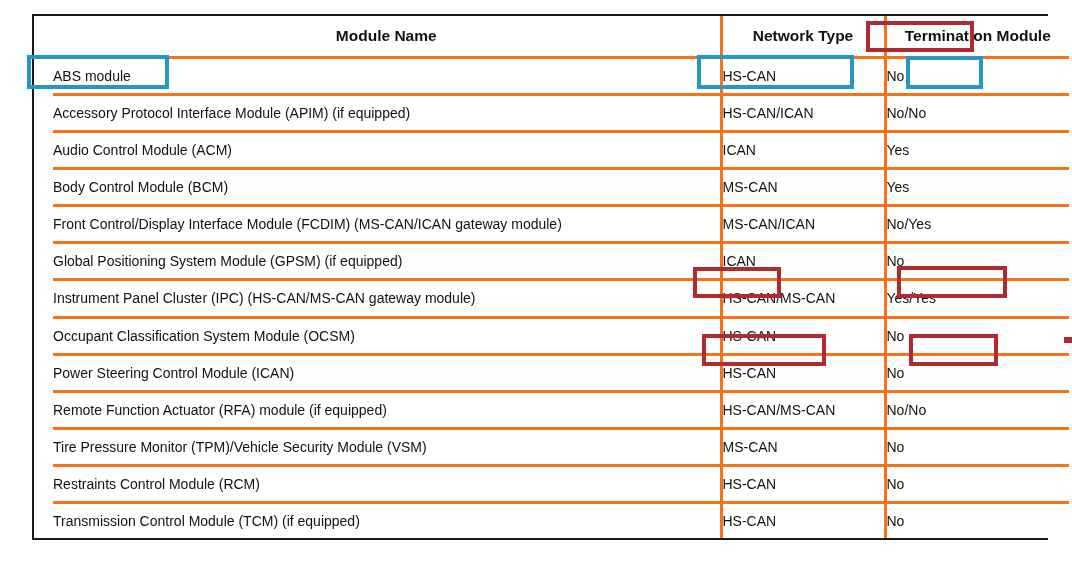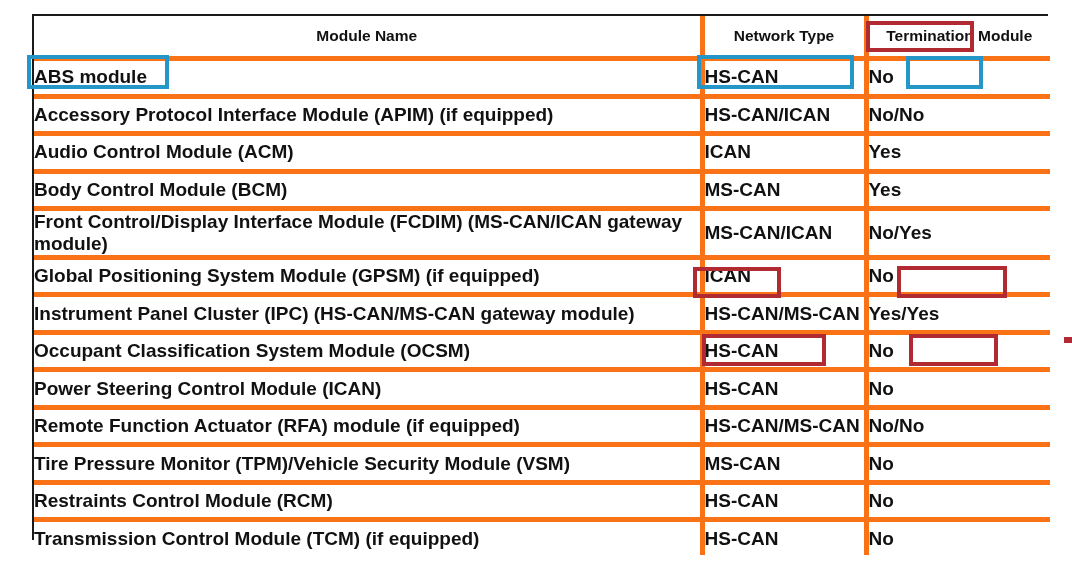--- a/index.html
+++ b/index.html
@@ -25,33 +25,33 @@
     box-sizing: border-box;
     border: 2px solid #1a1a1a;
     background: #ffffff;
   }
   table.spec {
     width: 100%;
     height: 100%;
     border-collapse: collapse;
     table-layout: fixed;
     background: #ffffff;
+    margin-left: 19px;
   }
   table.spec col.c-name  { width: 668px; }
   table.spec col.c-net   { width: 164px; }
   table.spec col.c-term  { width: 184px; }
 
   table.spec th, table.spec td {
-    border: 5px solid #f97316;
+    border: 3px solid #f97316;
     padding: 0;
-    font-size: 19px;
+    font-size: 14px;
     color: #111111;
     line-height: 1.15;
     background: #ffffff;
-    font-weight: bold;
   }
   table.spec thead th {
     font-weight: bold;
     font-size: 15.5px;
     text-align: center;
     height: 40px;
     border-bottom: 1px solid #2a2a2a;
     vertical-align: middle;
   }
   table.spec tbody td {

